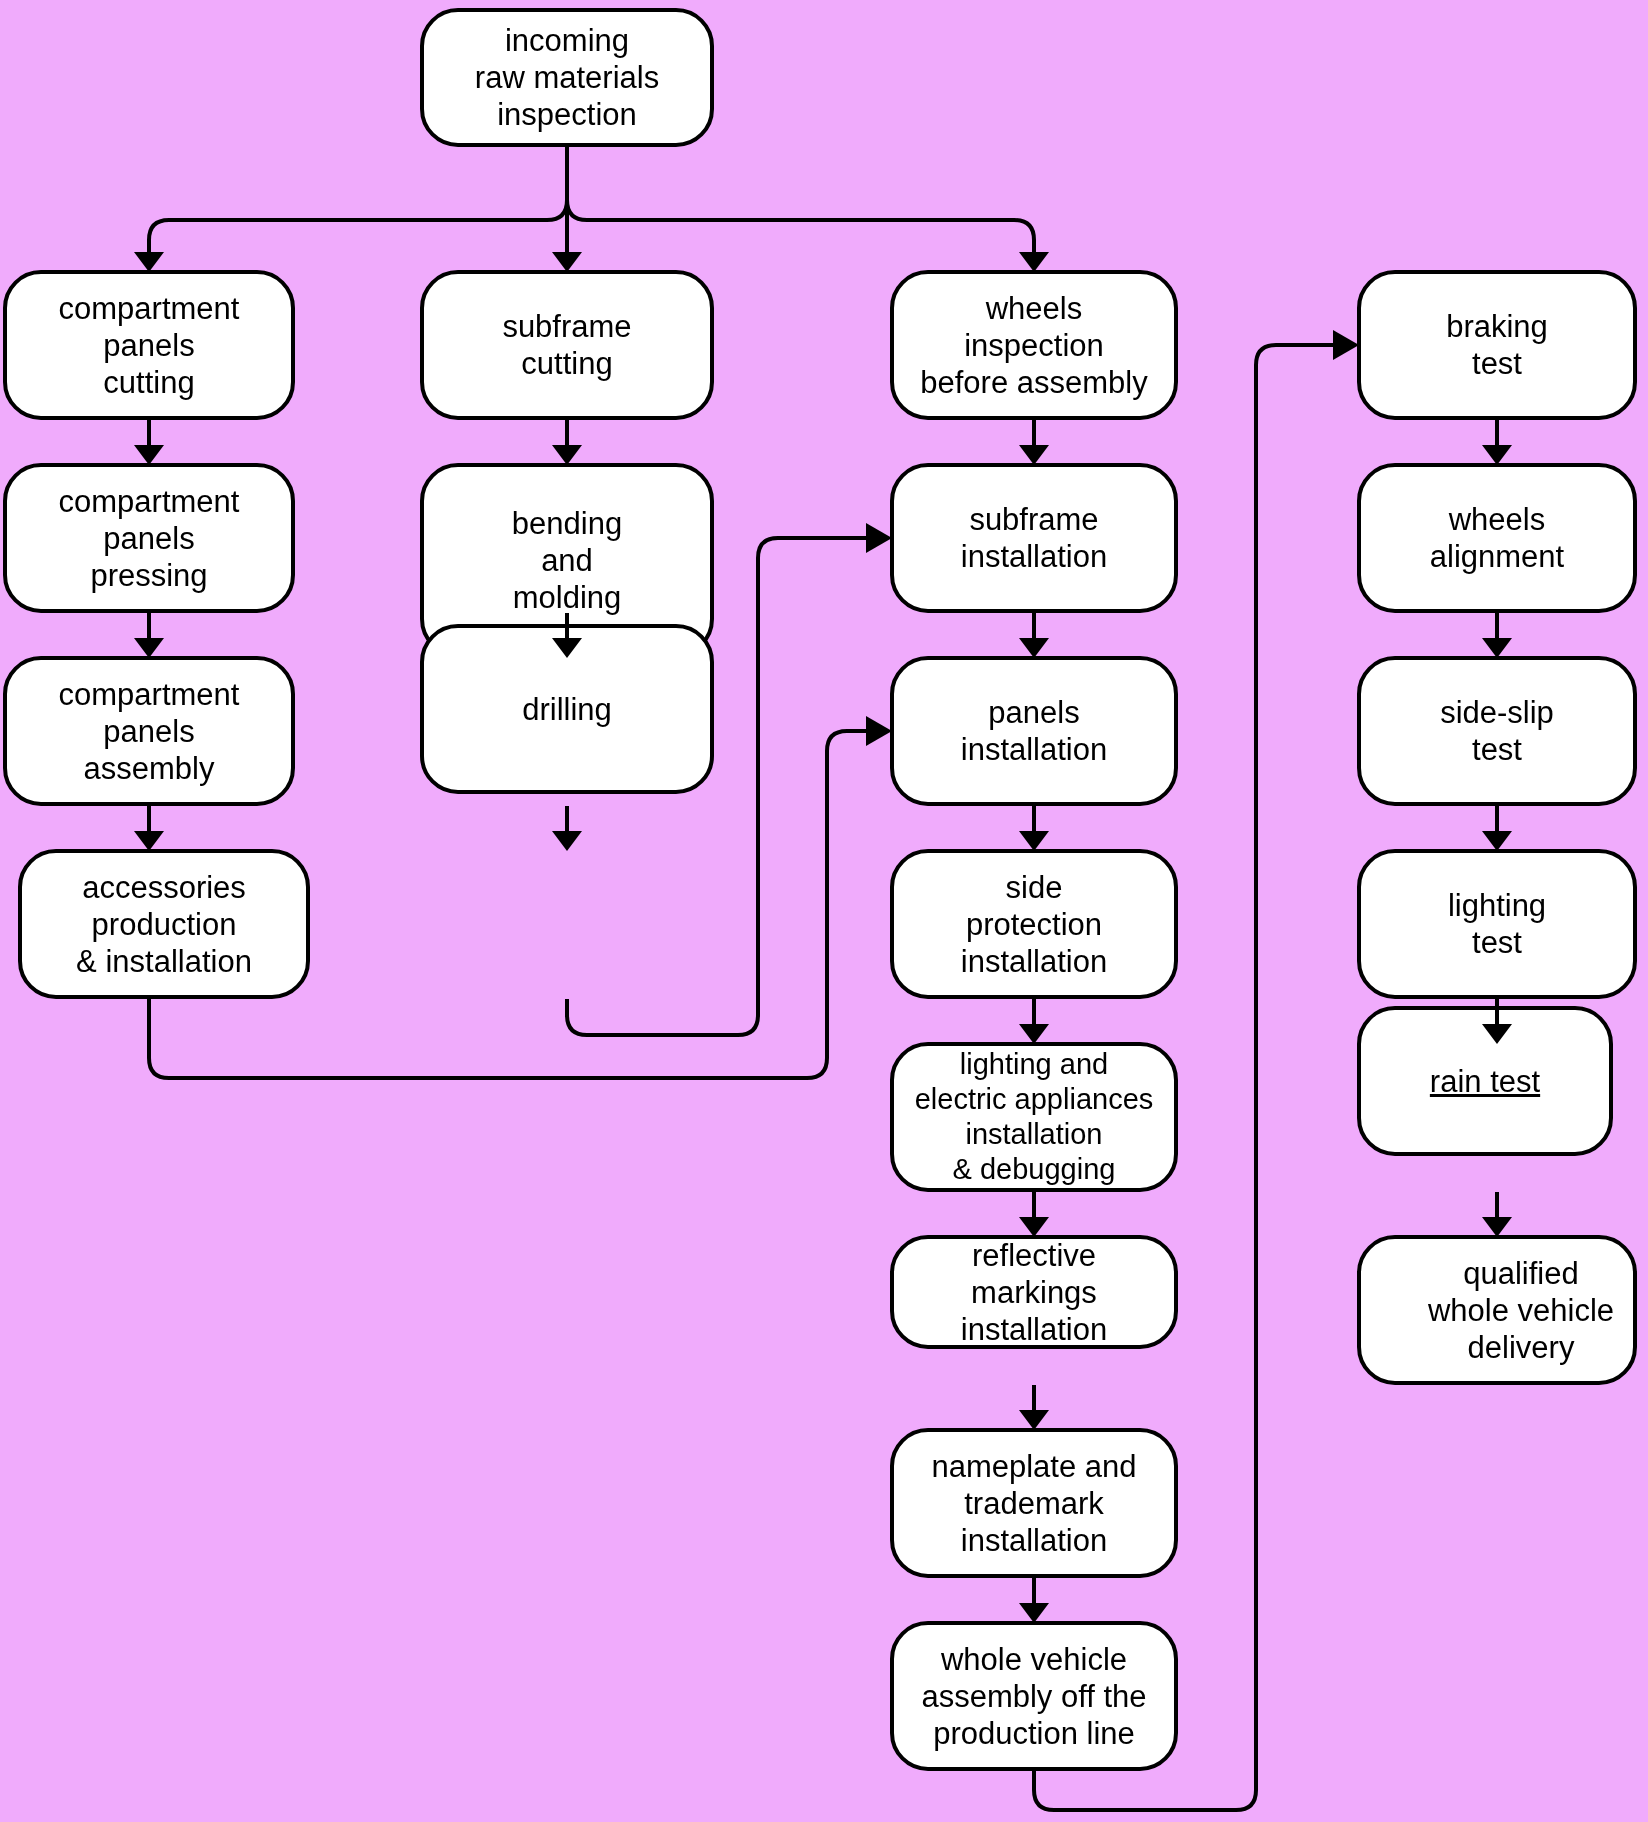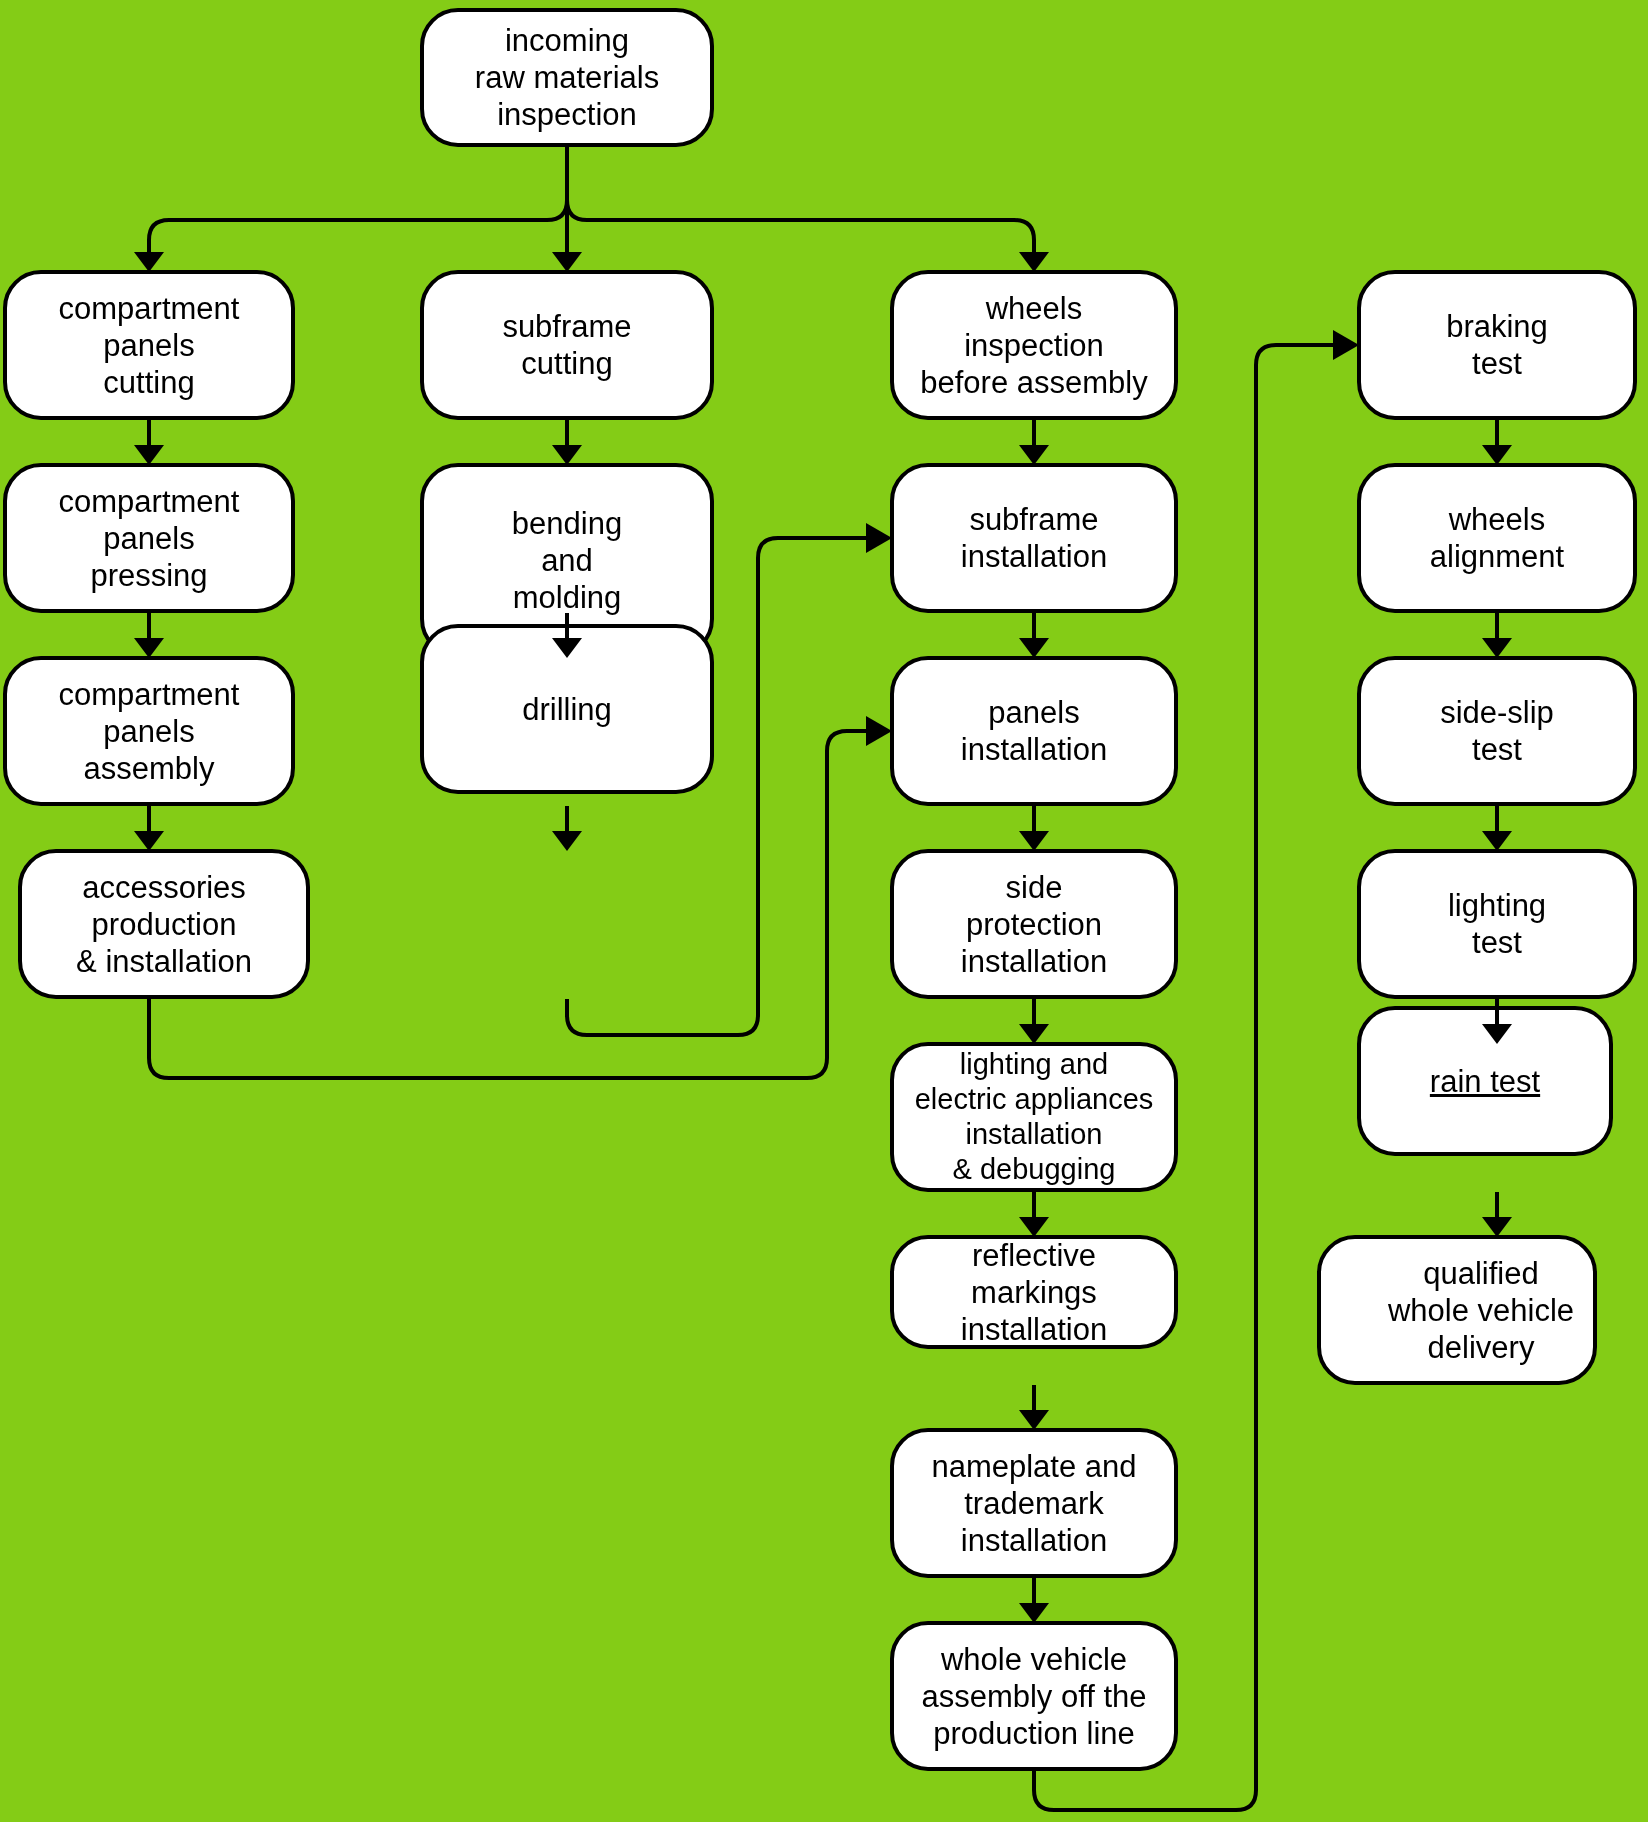--- a/index.html
+++ b/index.html
@@ -1,20 +1,20 @@
 <!DOCTYPE html>
 <html><head>
 <meta charset="utf-8">
 <style>
   html, body { margin: 0; padding: 0; background: #ffffff; }
   .canvas {
     position: relative;
     width: 1648px;
     height: 1822px;
-    background: #84cc16;
+    background: #f0abfc;
     font-family: "Liberation Sans", sans-serif;
     overflow: hidden;
   }
   .box {
     position: absolute;
     box-sizing: border-box;
     border: 4px solid #000000;
     border-radius: 38px;
     background: #ffffff;
     color: #000000;
@@ -101,21 +101,21 @@
 
   <div class="box" style="left:1357px; top:270px; width:280px; height:150px;">braking
 test</div>
   <div class="box" style="left:1357px; top:463px; width:280px; height:150px;">wheels
 alignment</div>
   <div class="box" style="left:1357px; top:656px; width:280px; height:150px;">side-slip
 test</div>
   <div class="box" style="left:1357px; top:849px; width:280px; height:150px;">lighting
 test</div>
   <div class="box" style="left:1357px; top:1006px; width:256px; height:150px;text-decoration:underline;">rain test</div>
-  <div class="box" style="left:1317px; top:1235px; width:280px; height:150px;padding-left:48px;">qualified
+  <div class="box" style="left:1357px; top:1235px; width:280px; height:150px;padding-left:48px;">qualified
 whole vehicle
 delivery</div>
 
   <svg class="wires" width="1648" height="1822" viewBox="0 0 1648 1822" aria-hidden="true">
 
     <g>
       <path d="M567 147 V256"></path>
       <polygon points="552,252 582,252 567,272"></polygon>
     </g>
 

